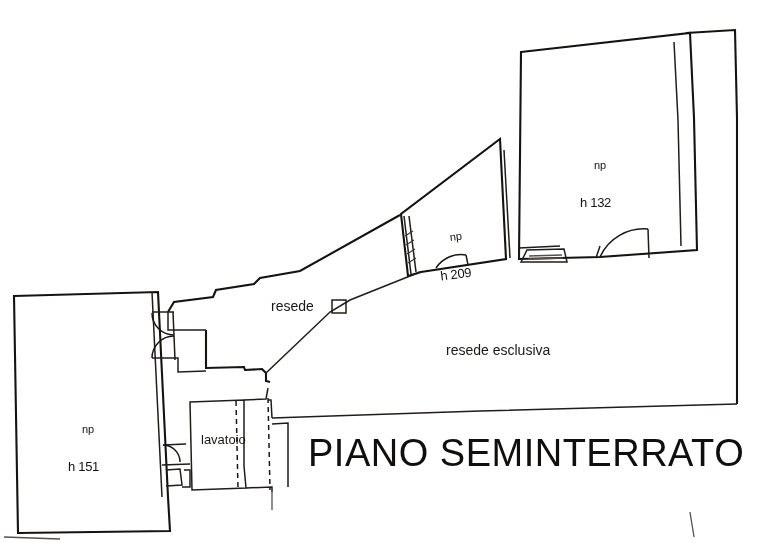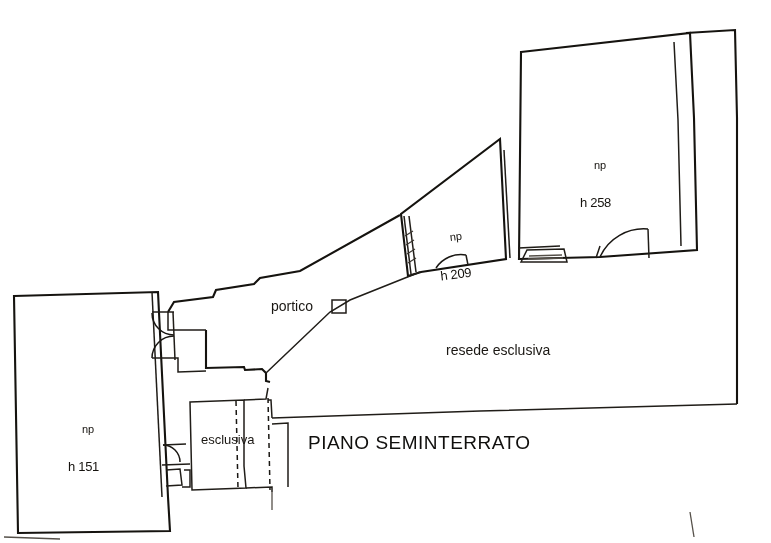--- a/index.html
+++ b/index.html
@@ -65,21 +65,21 @@
   .room-fill {
     fill: #ffffff;
   }
   .label {
     position: absolute;
     color: #141210;
     white-space: pre;
     font-family: "Liberation Sans", sans-serif;
   }
   .label-title {
-    font-size: 19px;
+    font-size: 38px;
     letter-spacing: 0.5px;
     font-weight: 400;
     color: #100f0d;
   }
   .label-area {
     font-size: 13px;
     color: #1a1713;
   }
   .label-room {
     font-size: 12.5px;
@@ -220,24 +220,24 @@
     <span class="hv">h 151</span>
   </div>
 
   <div class="label label-room rot-209" style="left:432px; top:208px;">
     <span class="np">np</span>
     <span class="hv">h 209</span>
   </div>
 
   <div class="label label-room" style="left:580px; top:134px;">
     <span class="np">np</span>
-    <span class="hv">h 258</span>
+    <span class="hv">h 132</span>
   </div>
 
-  <div class="label label-area" style="left:271px; top:298px; font-size:14px;">portico</div>
-
-  <div class="label label-area" style="left:201px; top:432px; font-size:13px;">esclusiva</div>
+  <div class="label label-area" style="left:271px; top:298px; font-size:14px;">resede</div>
+
+  <div class="label label-area" style="left:201px; top:432px; font-size:13px;">lavatoio</div>
 
   <div class="label label-area" style="left:446px; top:342px; font-size:14px;">resede esclusiva</div>
 
   <div class="label label-title" style="left:308px; top:432px;">PIANO SEMINTERRATO</div>
 
 </div>
 
 </body></html>

